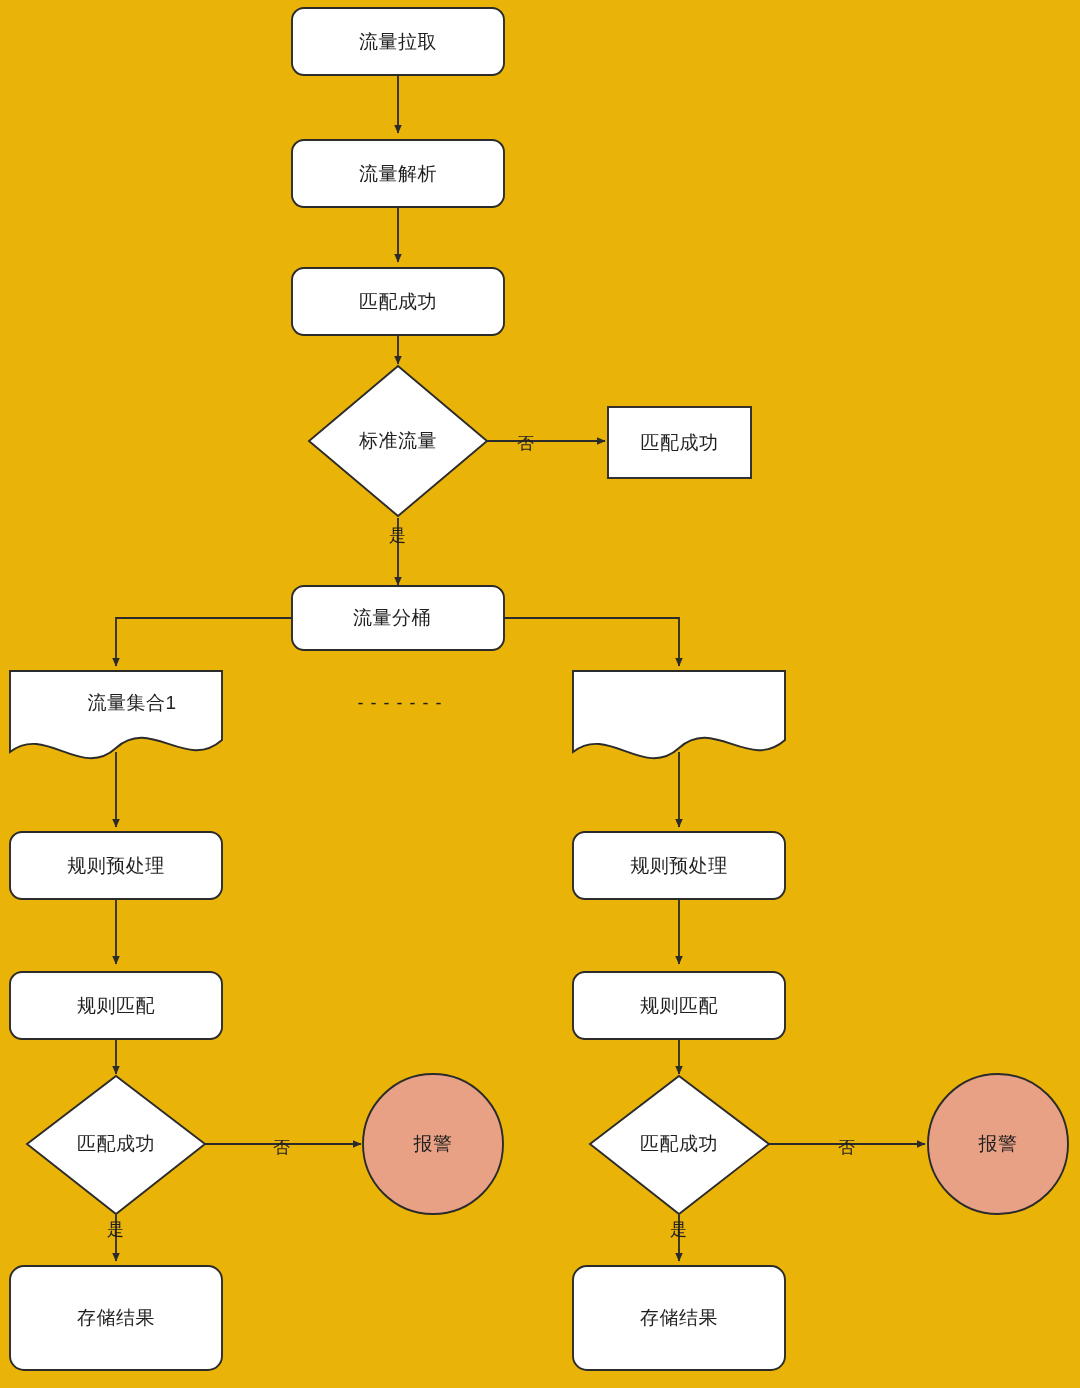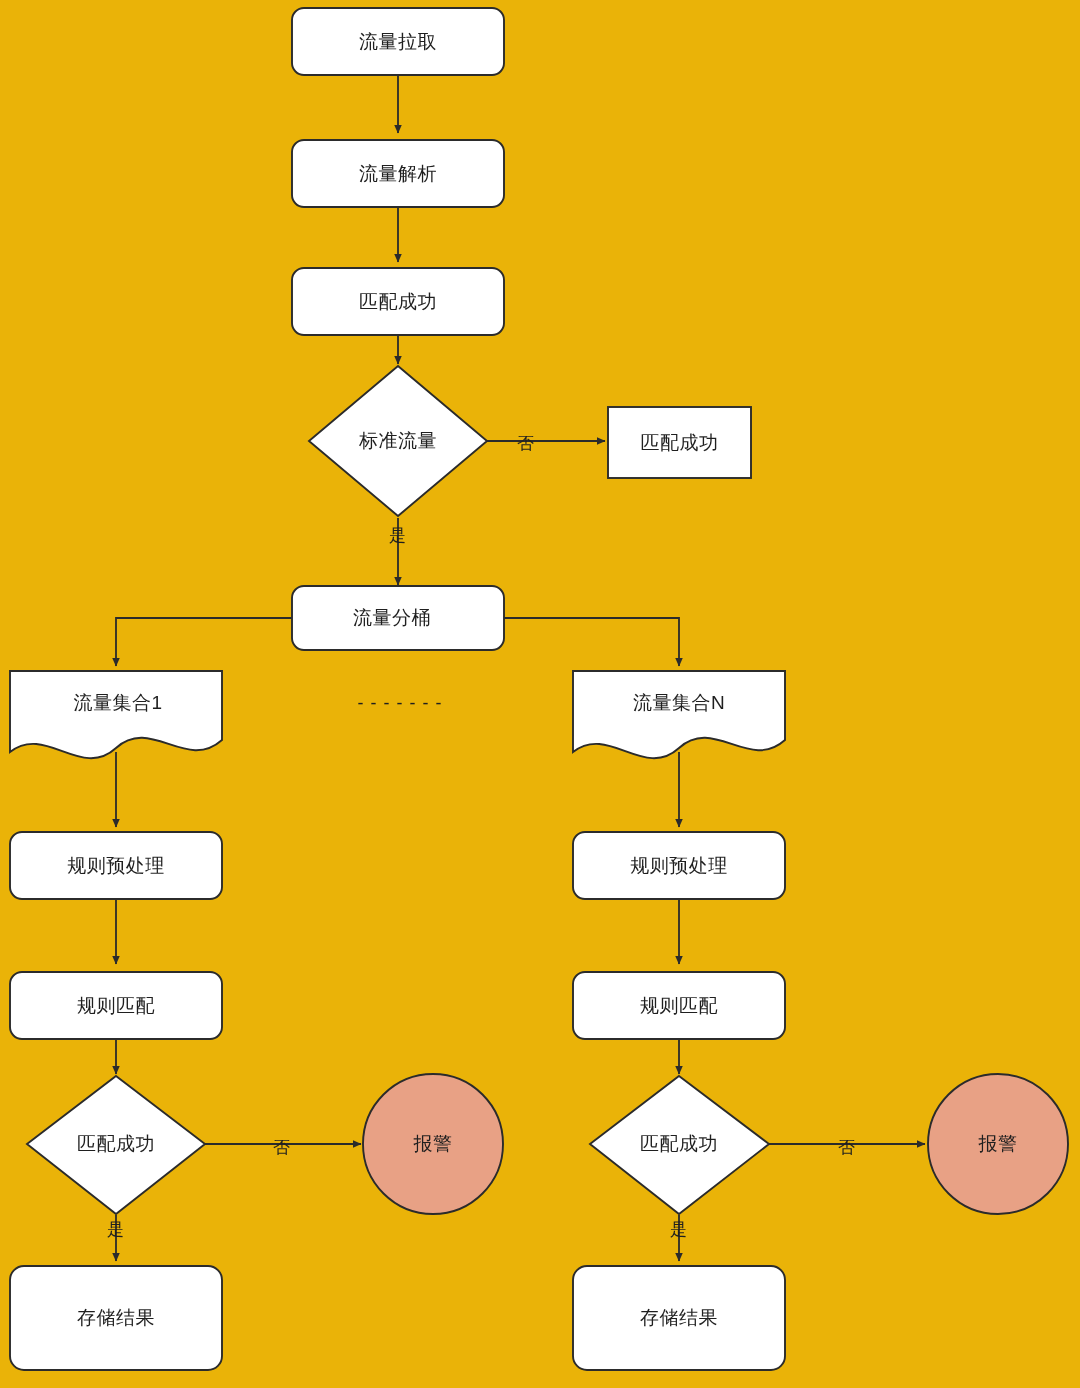--- a/index.html
+++ b/index.html
@@ -117,22 +117,21 @@
     </g>
   </svg>
 
   <div class="node-label" style="left:292px;top:8px;width:212px;height:67px;">流量拉取</div>
   <div class="node-label" style="left:292px;top:140px;width:212px;height:67px;">流量解析</div>
   <div class="node-label" style="left:292px;top:268px;width:212px;height:67px;">匹配成功</div>
   <div class="node-label" style="left:309px;top:411px;width:178px;height:60px;">标准流量</div>
   <div class="node-label" style="left:608px;top:407px;width:143px;height:71px;">匹配成功</div>
   <div class="node-label" style="left:292px;top:586px;width:200px;height:64px;">流量分桶</div>
 
-  <div class="node-label" style="left:12px;top:678px;width:212px;height:50px;">流量集合1</div>
-  <div class="node-label" style="left:573px;top:678px;width:212px;height:50px;">流量集合N</div>
+  <div class="node-label" style="left:26px;top:678px;width:212px;height:50px;">流量集合1</div>
 
   <div class="node-label" style="left:330px;top:682px;width:140px;height:42px;font-size:18px;letter-spacing:1px;">- - - - - - -</div>
 
   <div class="node-label" style="left:10px;top:832px;width:212px;height:67px;">规则预处理</div>
   <div class="node-label" style="left:10px;top:972px;width:212px;height:67px;">规则匹配</div>
   <div class="node-label" style="left:27px;top:1114px;width:178px;height:60px;">匹配成功</div>
   <div class="node-label" style="left:363px;top:1114px;width:140px;height:60px;">报警</div>
   <div class="node-label" style="left:10px;top:1266px;width:212px;height:104px;">存储结果</div>
 
   <div class="node-label" style="left:573px;top:832px;width:212px;height:67px;">规则预处理</div>

